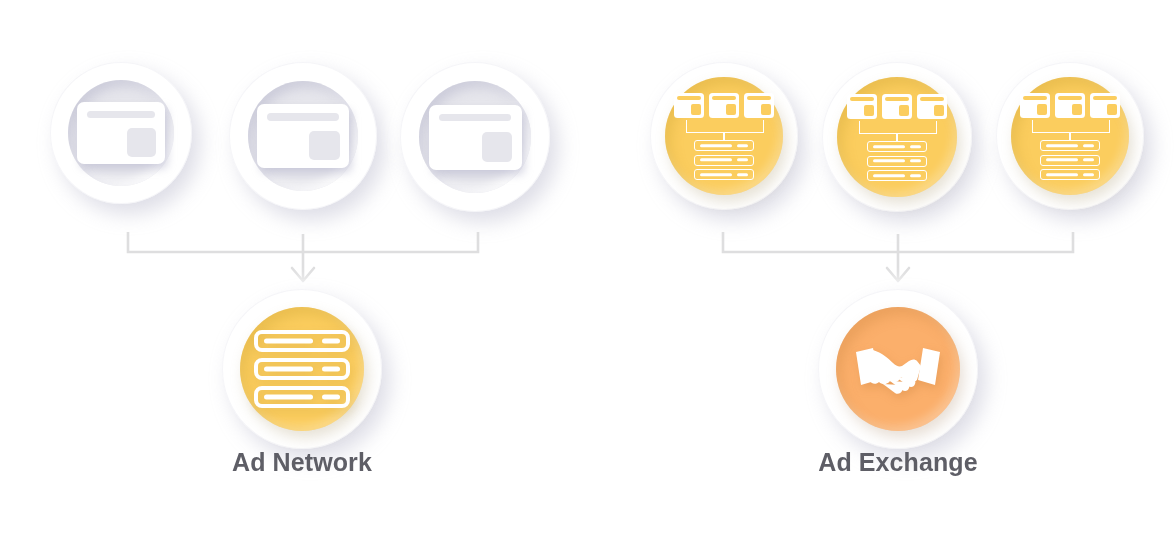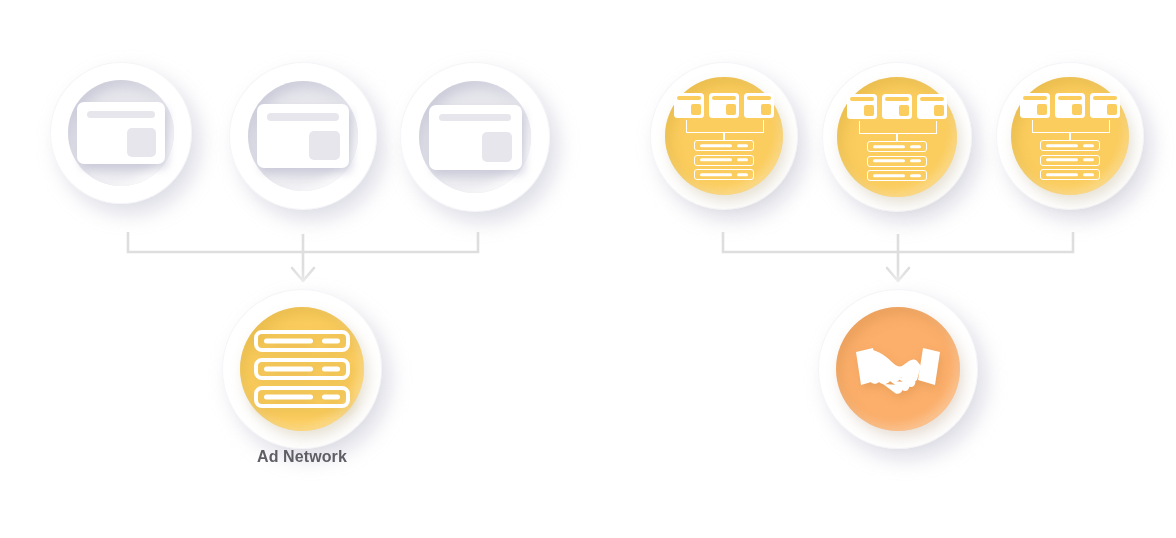--- a/index.html
+++ b/index.html
@@ -236,21 +236,21 @@
 
   
   .connector { position: absolute; }
   .conn-left  { left: 118px; top: 212px; width: 380px; height: 78px; }
   .conn-right { left: 713px; top: 212px; width: 380px; height: 78px; }
 
   
   .node-label {
     position: absolute;
     text-align: center;
-    font-size: 16px;
+    font-size: 25px;
     font-weight: bold;
     color: #5e5e66;
     letter-spacing: 0.1px;
     white-space: nowrap;
   }
   .label-net { left: 182px; top: 448px; width: 240px; }
   .label-exc { left: 778px; top: 448px; width: 240px; }
 </style>
 </head>
 <body>
@@ -440,14 +440,15 @@
                  C62 47 58 47 55 45 L49 41 C47 46 42 48 38 45 C35 49 30 49 27 46 C24 49 19 48 17 44
                  L14 36 Z" fill="#ffffff"></path>
 
         <path d="M44 41 C48 44 52 47 56 50 C59 52 62 51 63 48 C64 46 63 44 61 42" fill="#ffffff"></path>
         <path d="M38 45 C42 48 46 51 50 54 C53 56 56 55 57 52 C58 50 57 48 55 46" fill="#ffffff"></path>
         <path d="M31 48 C35 51 39 54 43 57 C46 59 49 57 50 55 C51 53 50 51 48 49" fill="#ffffff"></path>
       </svg>
     </div>
   </div>
 
+  <div class="node-label label-exc">Ad Exchange</div>
 
 </div>
 
 </body></html>

